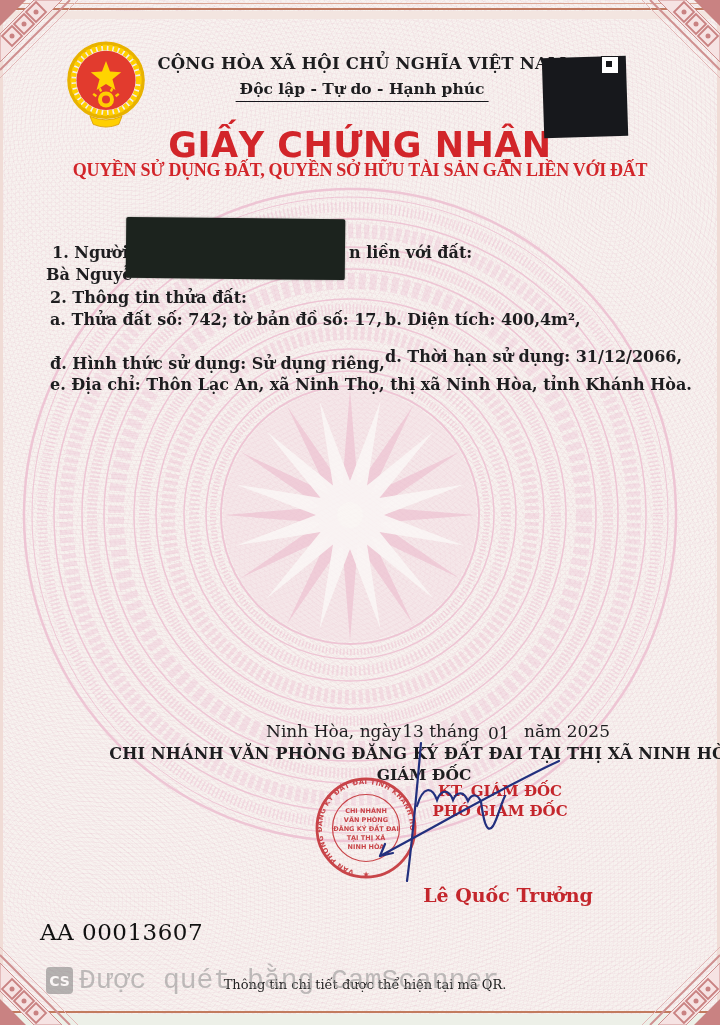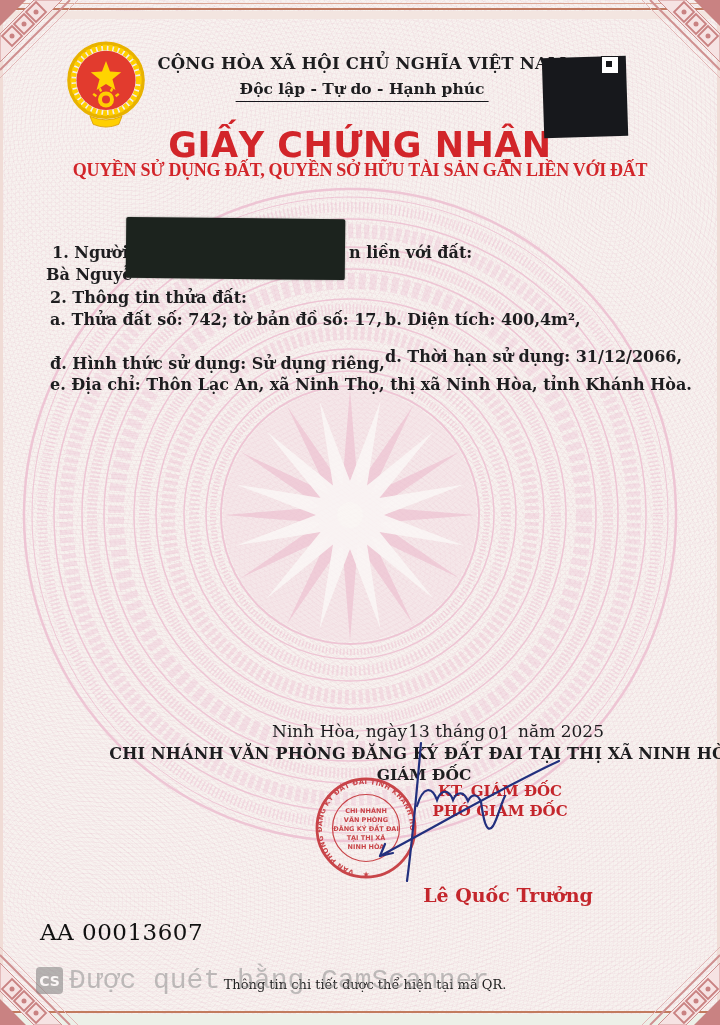--- a/index.html
+++ b/index.html
@@ -39,30 +39,30 @@
   .col-r{left:385px;}
   
   .redact-name{left:126px;top:218px;width:219px;height:61px;background:#1c231e;transform:rotate(.6deg);
                z-index:6;border-radius:2px;box-shadow:0 0 2px rgba(0,0,0,.4);}
   .redact-qr{left:543px;top:57px;width:84px;height:80px;background:#17181c;transform:rotate(-1.8deg);z-index:5;}
   .qr-finder{left:601px;top:56px;width:16px;height:16px;background:#fff;border:1px solid #17181c;z-index:6;}
   .qr-finder-inner{position:absolute;left:4px;top:4px;width:6px;height:6px;background:#17181c;}
   
   .dateline{top:721px;left:438px;transform:translateX(-50%);font-size:17px;z-index:4;}
   .dateline .dday{margin-left:1px;}
-  .dateline .dmonth{display:inline-block;transform:translateY(2px);margin:0 3px;}
+  .dateline .dmonth{display:inline-block;transform:translateY(2px);margin:0 9px;}
   .office{top:744px;left:424px;transform:translateX(-50%);font-size:16px;font-weight:bold;letter-spacing:.2px;z-index:4;}
   .role{top:765px;left:424px;transform:translateX(-50%);font-size:15.5px;font-weight:bold;z-index:4;}
   .kt-block{top:781px;left:500px;transform:translateX(-50%);text-align:center;font-size:15px;font-weight:bold;
             color:#c4262c;line-height:20px;z-index:7;}
   .signer{top:884px;left:508px;transform:translateX(-50%);font-size:19px;font-weight:bold;color:#c4262c;z-index:7;}
   .serial{top:919px;left:40px;font-size:23px;font-weight:normal;letter-spacing:.5px;color:#111;z-index:4;}
   .footer-note{top:977px;left:365px;transform:translateX(-50%);font-size:13px;color:#222;z-index:5;}
   
-  .camscanner{top:965px;left:36px;display:flex;align-items:center;opacity:.55;z-index:8;}
+  .camscanner{top:965px;left:46px;display:flex;align-items:center;opacity:.55;z-index:8;}
   .cs-logo{width:27px;height:27px;background:#7e7e7e;border-radius:4px;color:#fff;
            font-family:"DejaVu Sans",sans-serif;font-weight:bold;font-size:14px;
            display:flex;align-items:center;justify-content:center;}
   .cs-text{margin-left:6px;font-family:Liberation Mono, monospace;font-size:28px;color:#8f8f8f;}
   
   .drum{position:absolute;left:0;top:0;z-index:1;opacity:.85;}
   .emblem{position:absolute;left:66px;top:40px;z-index:4;}
   .stampsig{position:absolute;left:0;top:0;z-index:7;pointer-events:none;}
 </style>
 </head>

